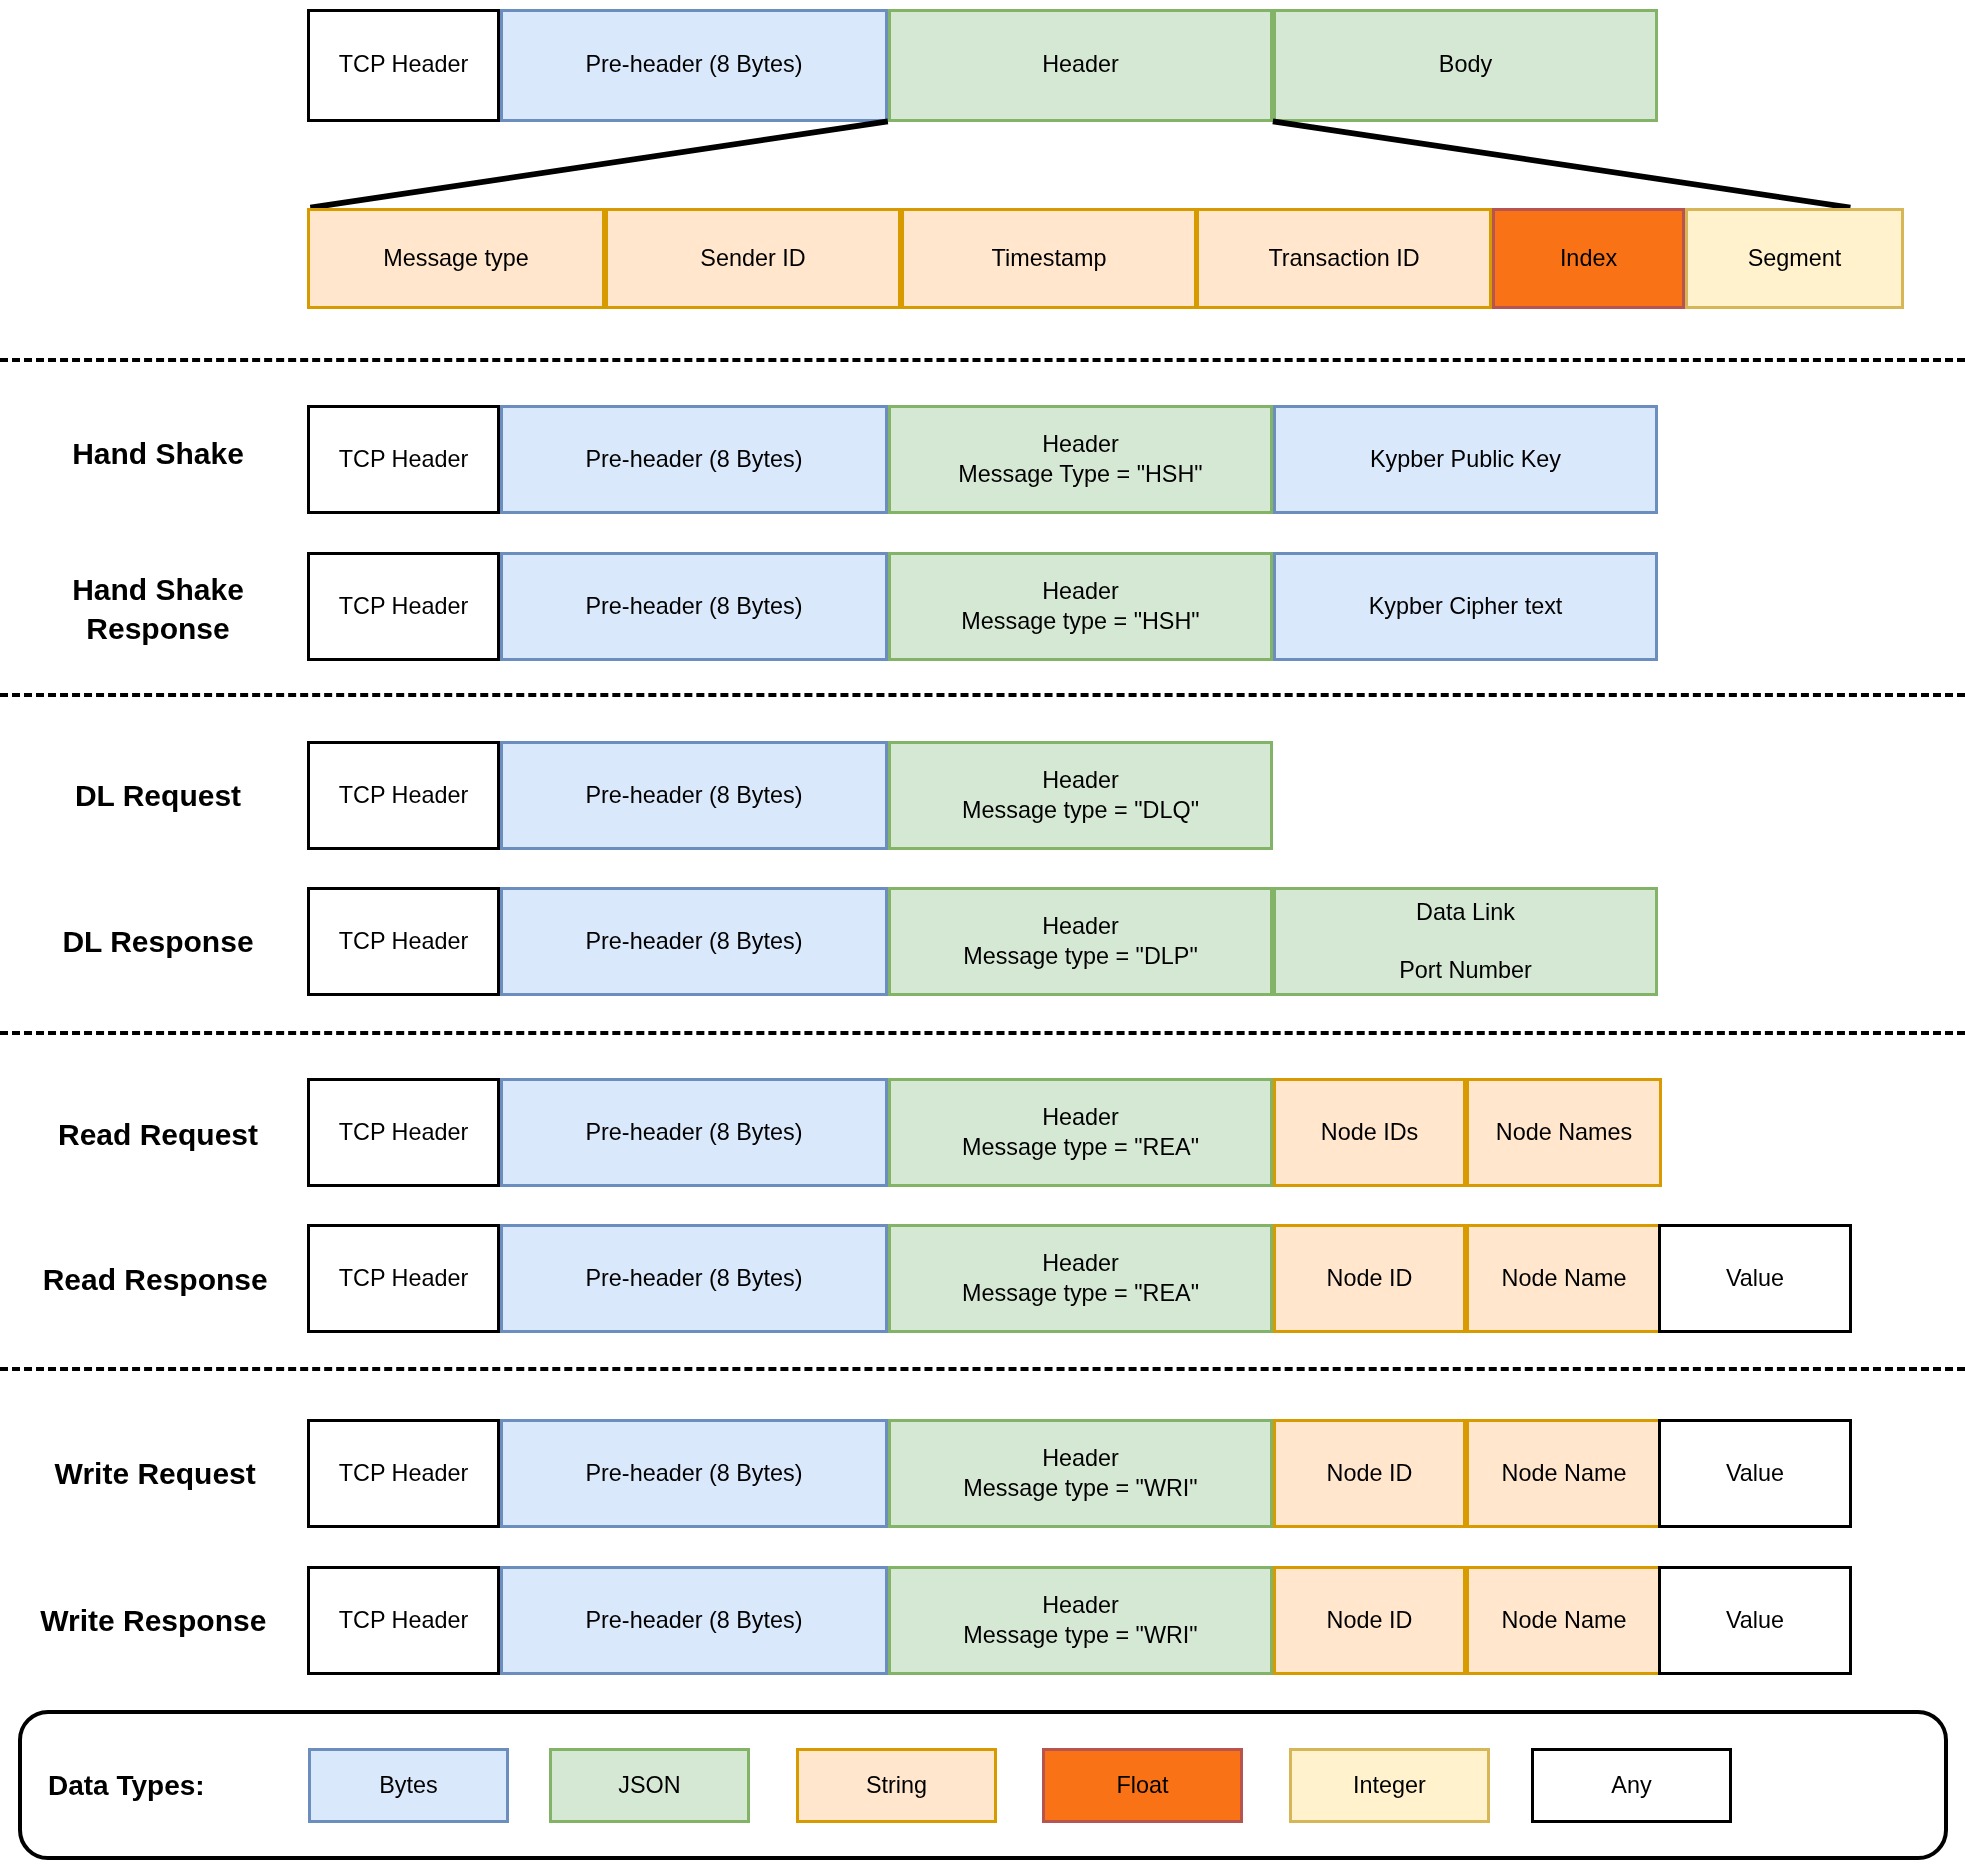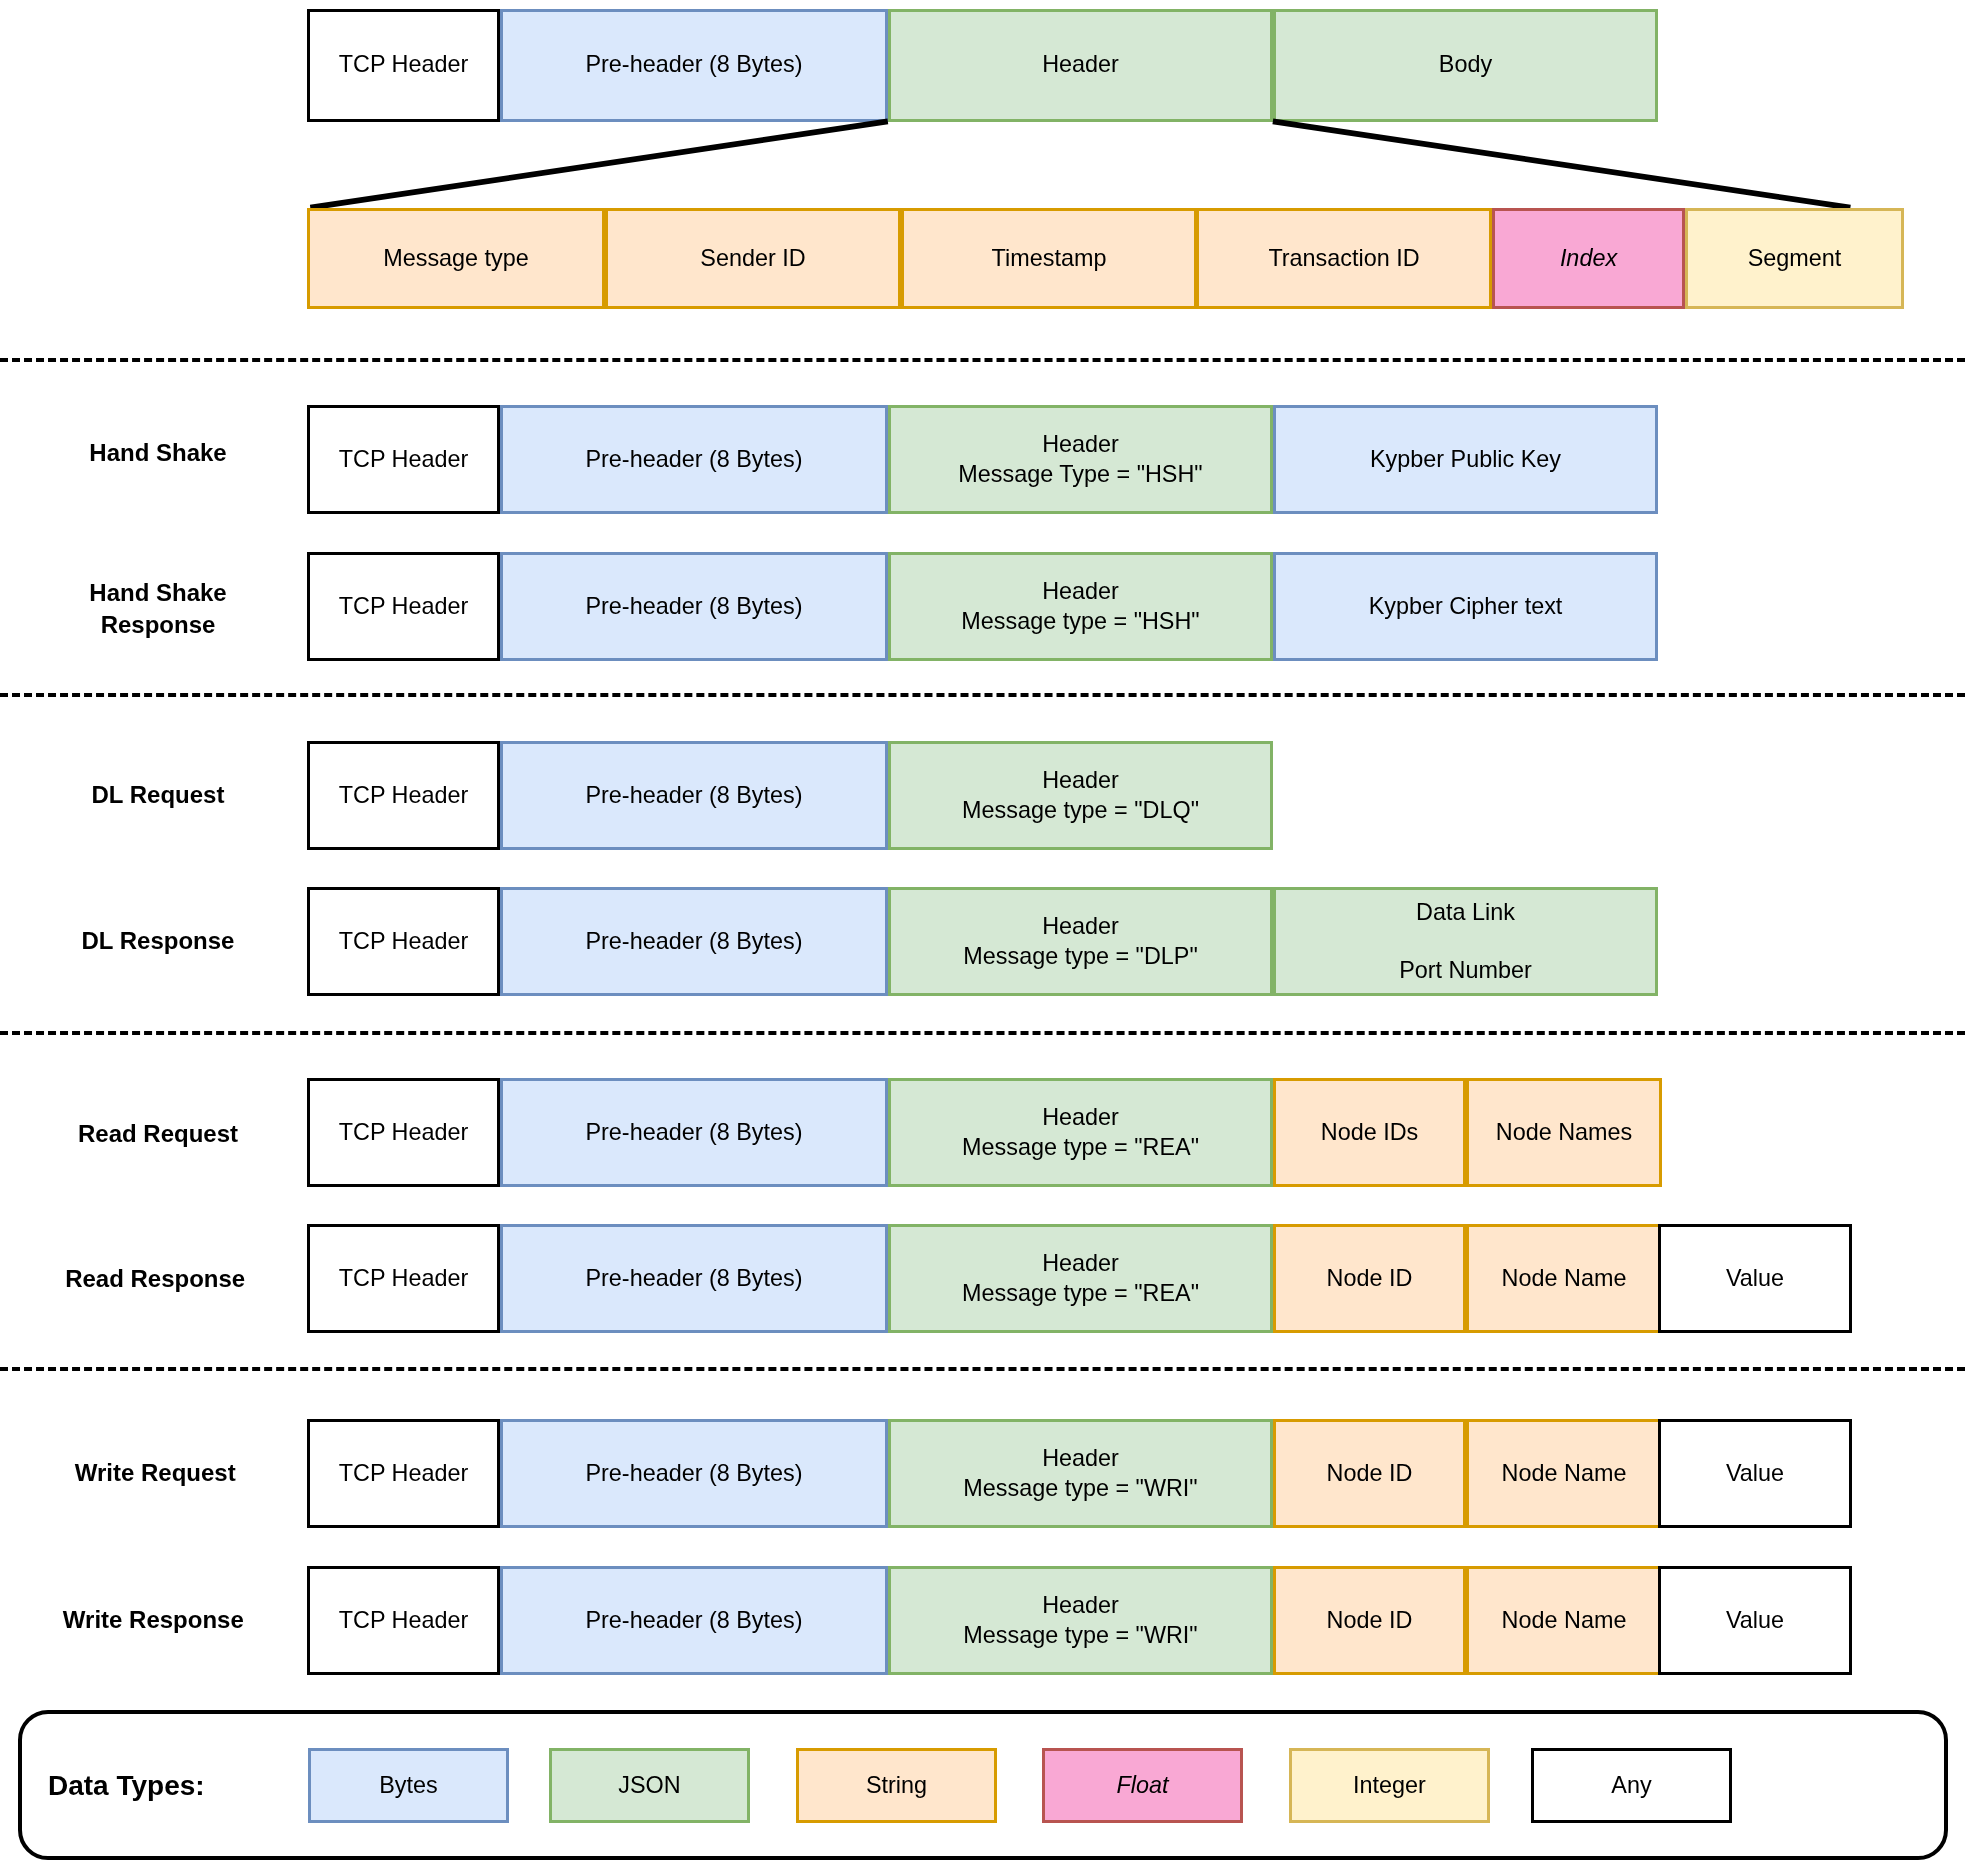--- a/index.html
+++ b/index.html
@@ -37,32 +37,32 @@
     white-space: pre-line;
   }
 
   .cell .l1, .cell .l2 { display: block; }
 
   
   .c-white  { background: #ffffff; border: 3.2px solid #000000; }
   .c-blue   { background: #dae8fc; border: 3.2px solid #6c8ebf; }
   .c-green  { background: #d5e8d4; border: 3.2px solid #82b366; }
   .c-orange { background: #ffe6cc; border: 3.2px solid #d79b00; }
-  .c-pink   { background: #f9a8d4; border: 3.2px solid #b85450; font-style: italic; }
+  .c-pink   { background: #f97316; border: 3.2px solid #b85450; }
   .c-yellow { background: #fff2cc; border: 3.2px solid #d6b656; }
 
   
   .row-label {
     position: absolute;
     box-sizing: border-box;
     display: flex;
     align-items: center;
     justify-content: center;
     text-align: center;
-    font-size: 24px;
+    font-size: 30px;
     font-weight: bold;
     color: #000000;
     line-height: 1.3;
     white-space: pre-line;
   }
 
   
   .dash-sep {
     position: absolute;
     left: 0;

